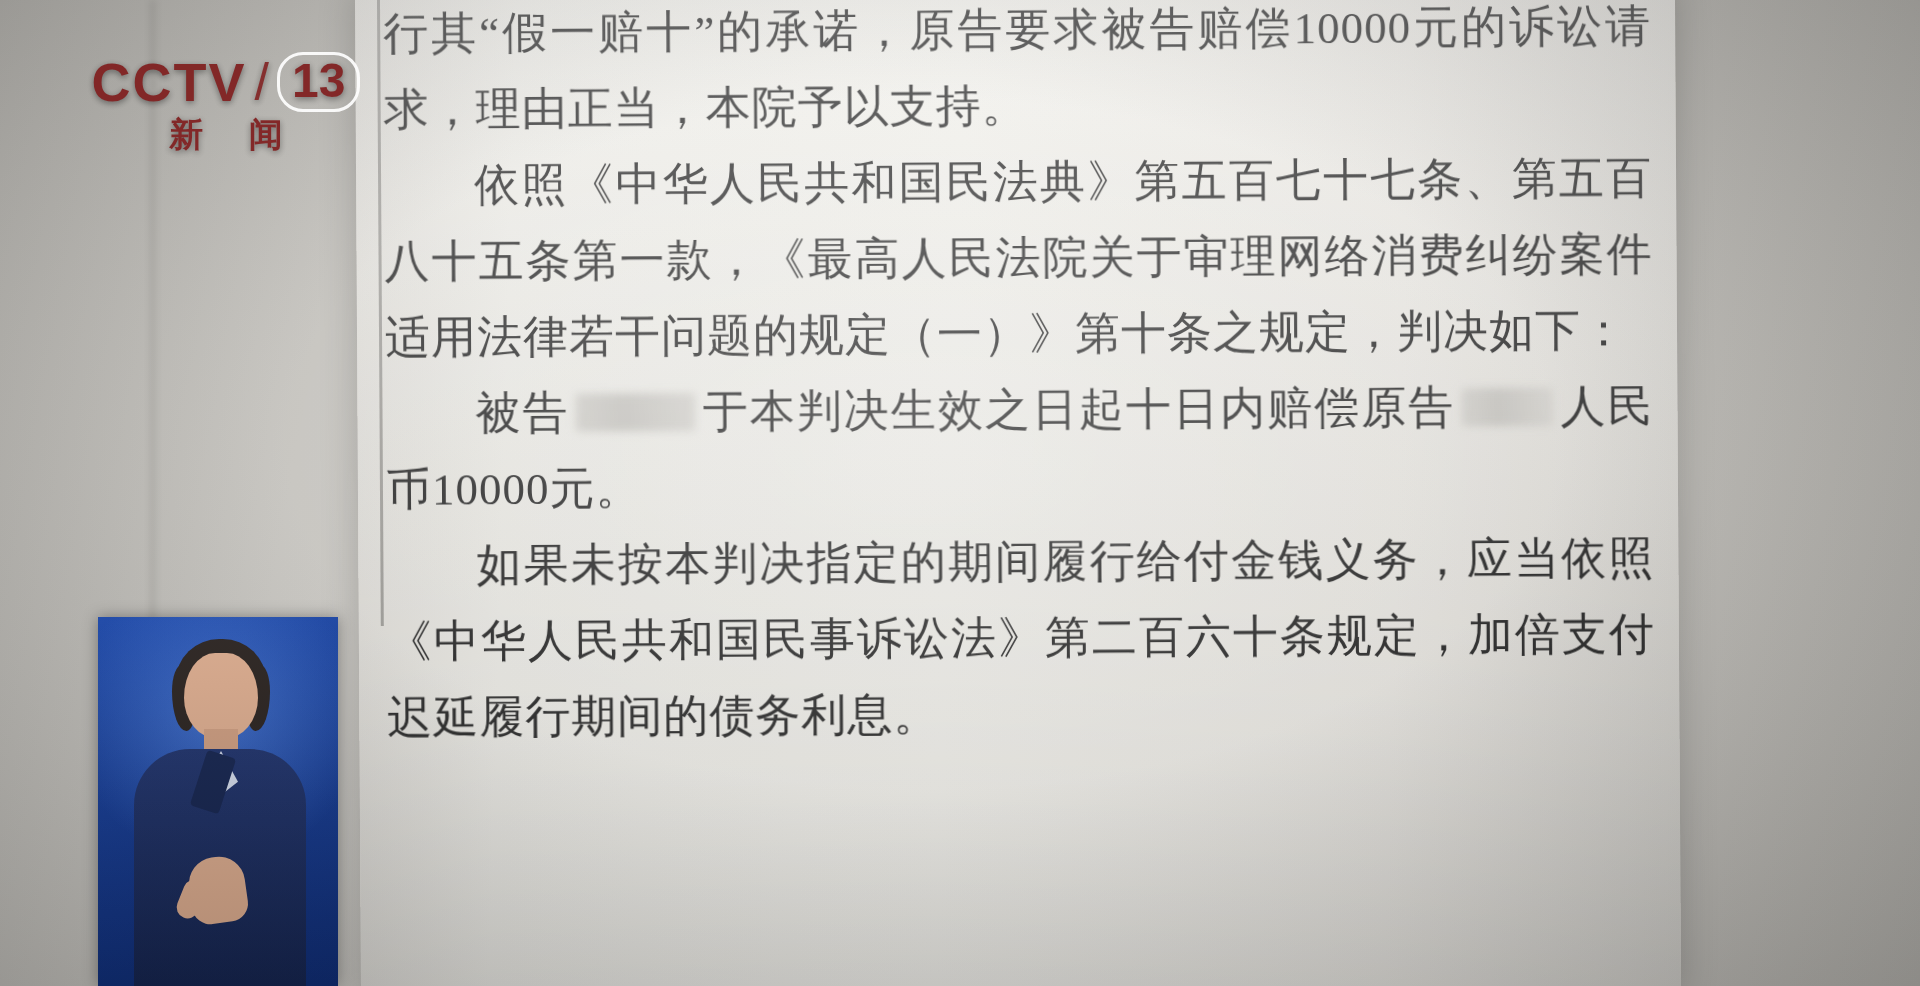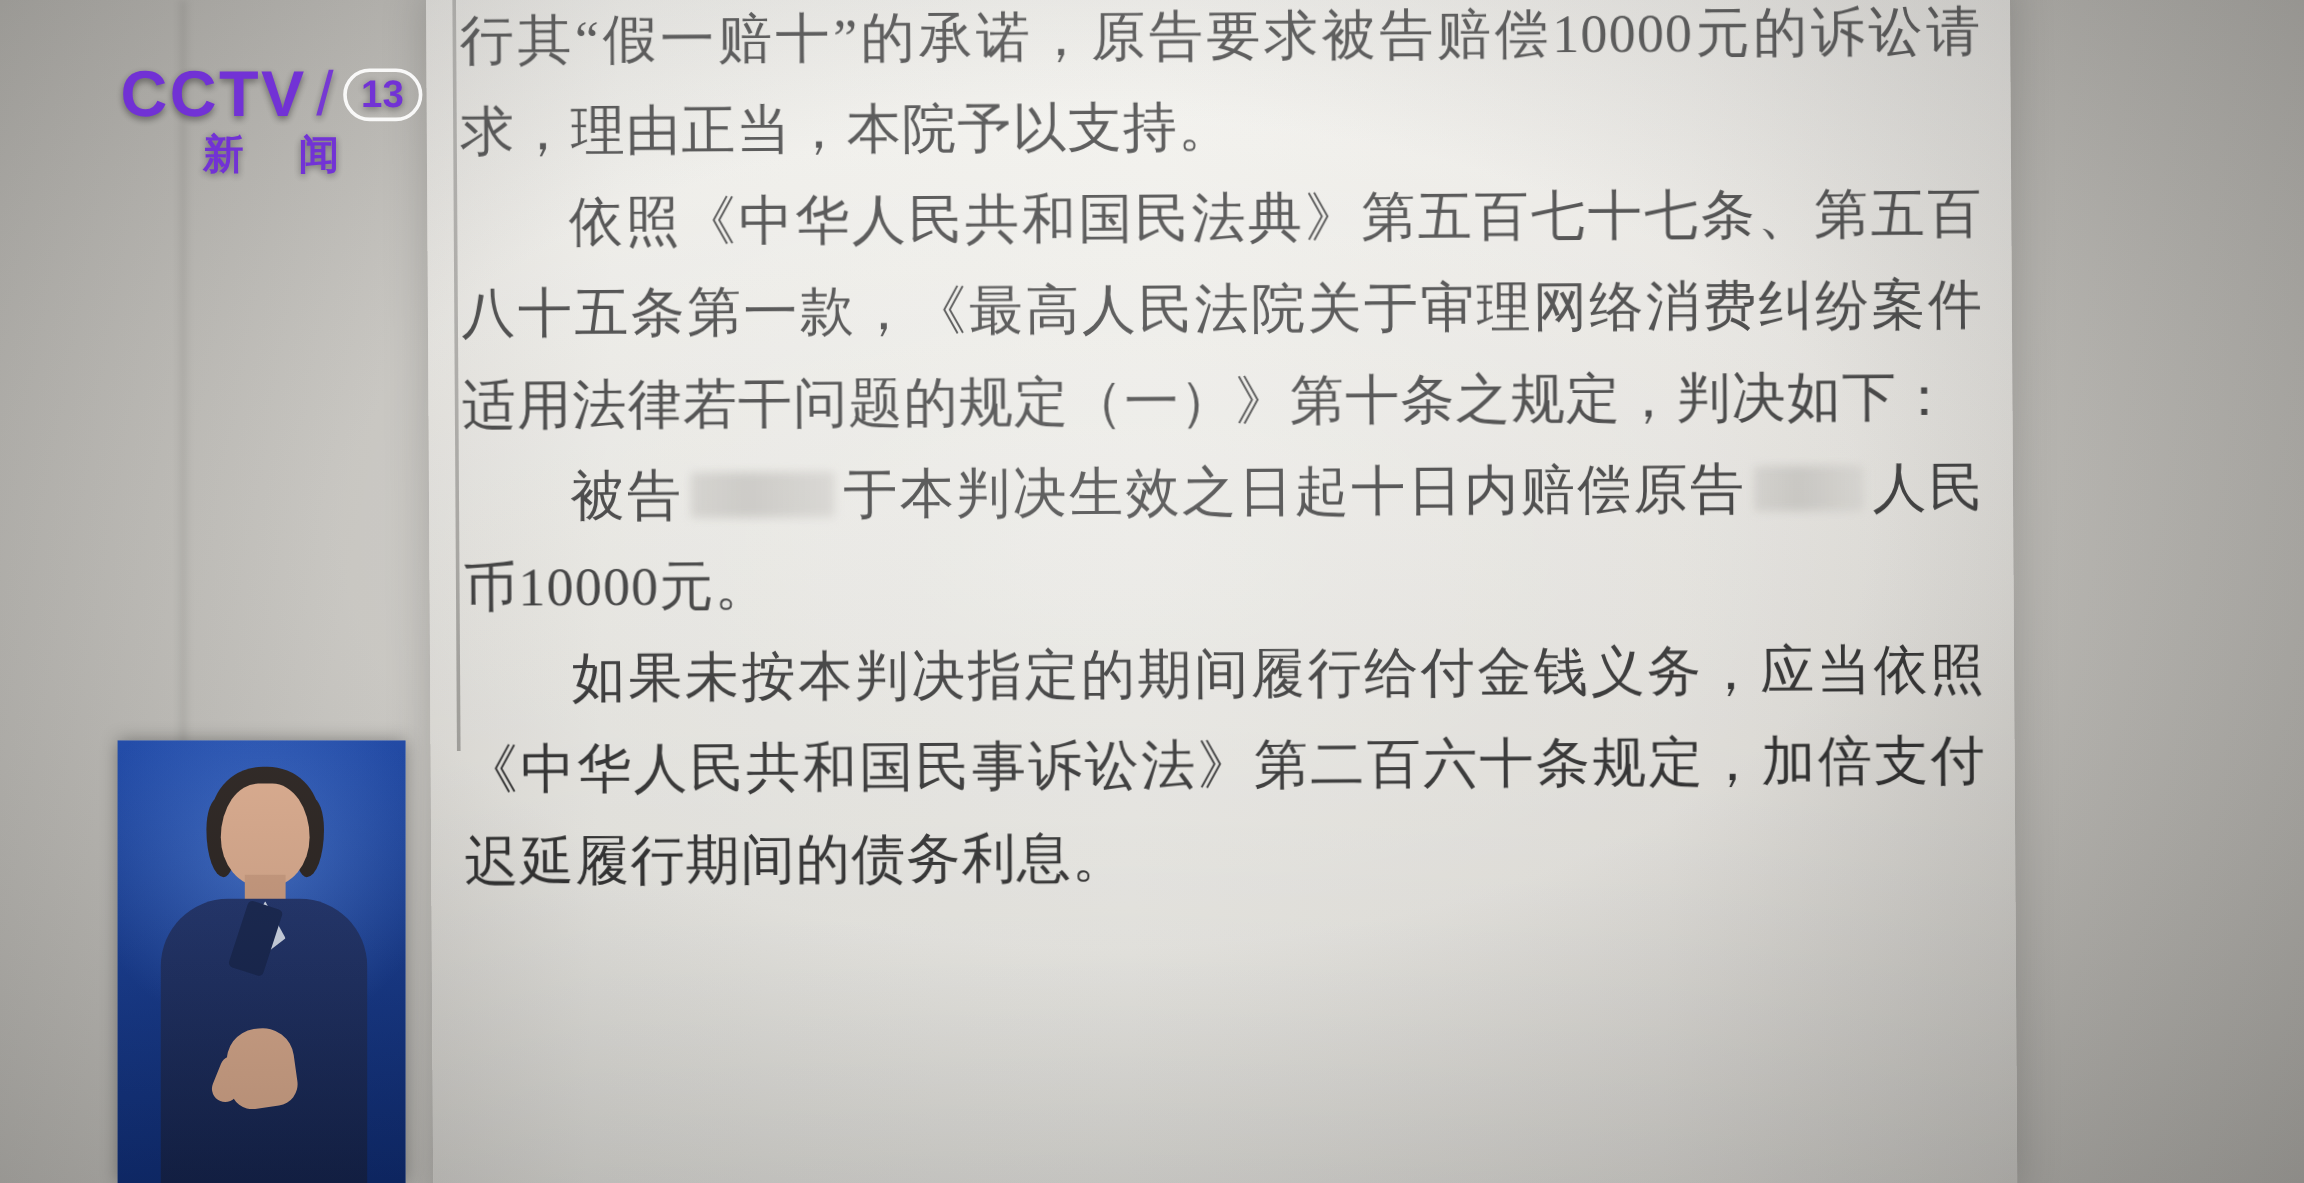--- a/index.html
+++ b/index.html
@@ -104,21 +104,21 @@
     border-radius: 2px;
   }
   .redact.small { width: 92px; }
 
   
   .logo {
     position: absolute;
     left: 96px;
     top: 52px;
     width: 260px;
-    color: #6d28d9;
+    color: #7f1d1d;
     text-align: center;
     opacity: .92;
     text-shadow: 0 2px 6px rgba(0,0,0,.45);
     font-family: "Liberation Sans", sans-serif;
   }
   .logo-row {
     display: flex;
     align-items: center;
     justify-content: center;
     gap: 8px;
@@ -129,21 +129,21 @@
     letter-spacing: 2px;
     line-height: 1;
   }
   .logo-slash {
     font-size: 52px;
     font-weight: 400;
     line-height: 1;
     opacity: .95;
   }
   .logo-num {
-    font-size: 32px;
+    font-size: 48px;
     font-weight: 700;
     line-height: 1;
     border: 3px solid #fff;
     border-radius: 26px;
     padding: 2px 12px 4px;
   }
   .logo-sub {
     font-size: 34px;
     letter-spacing: 18px;
     padding-left: 18px;

